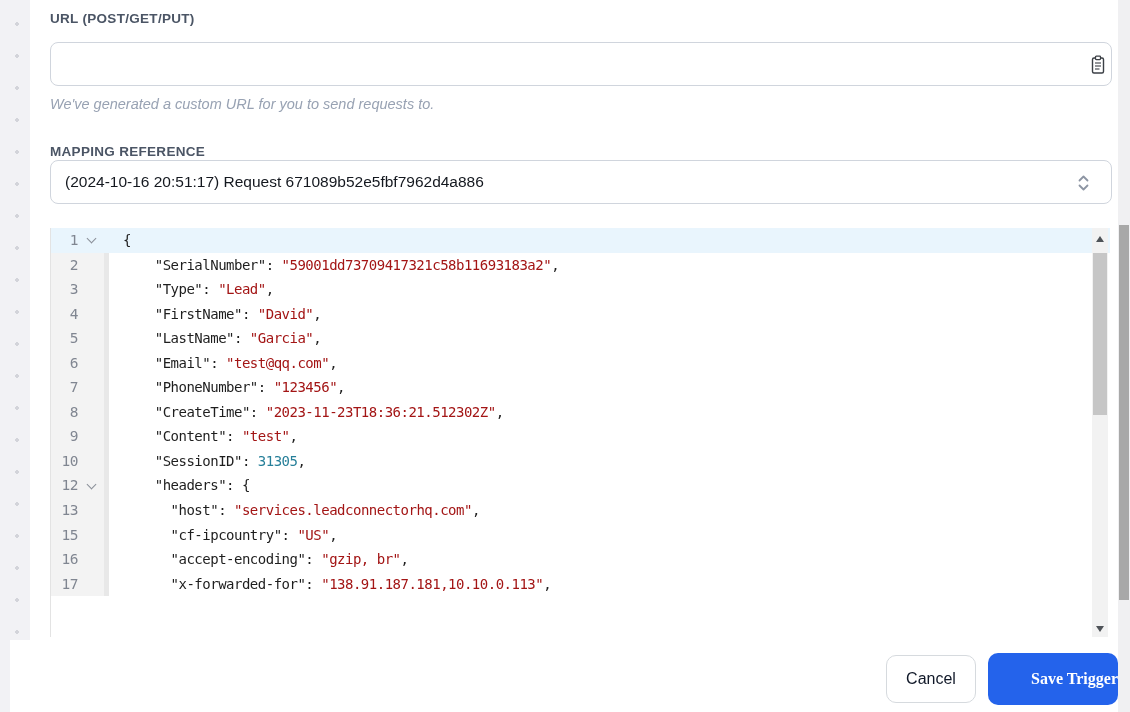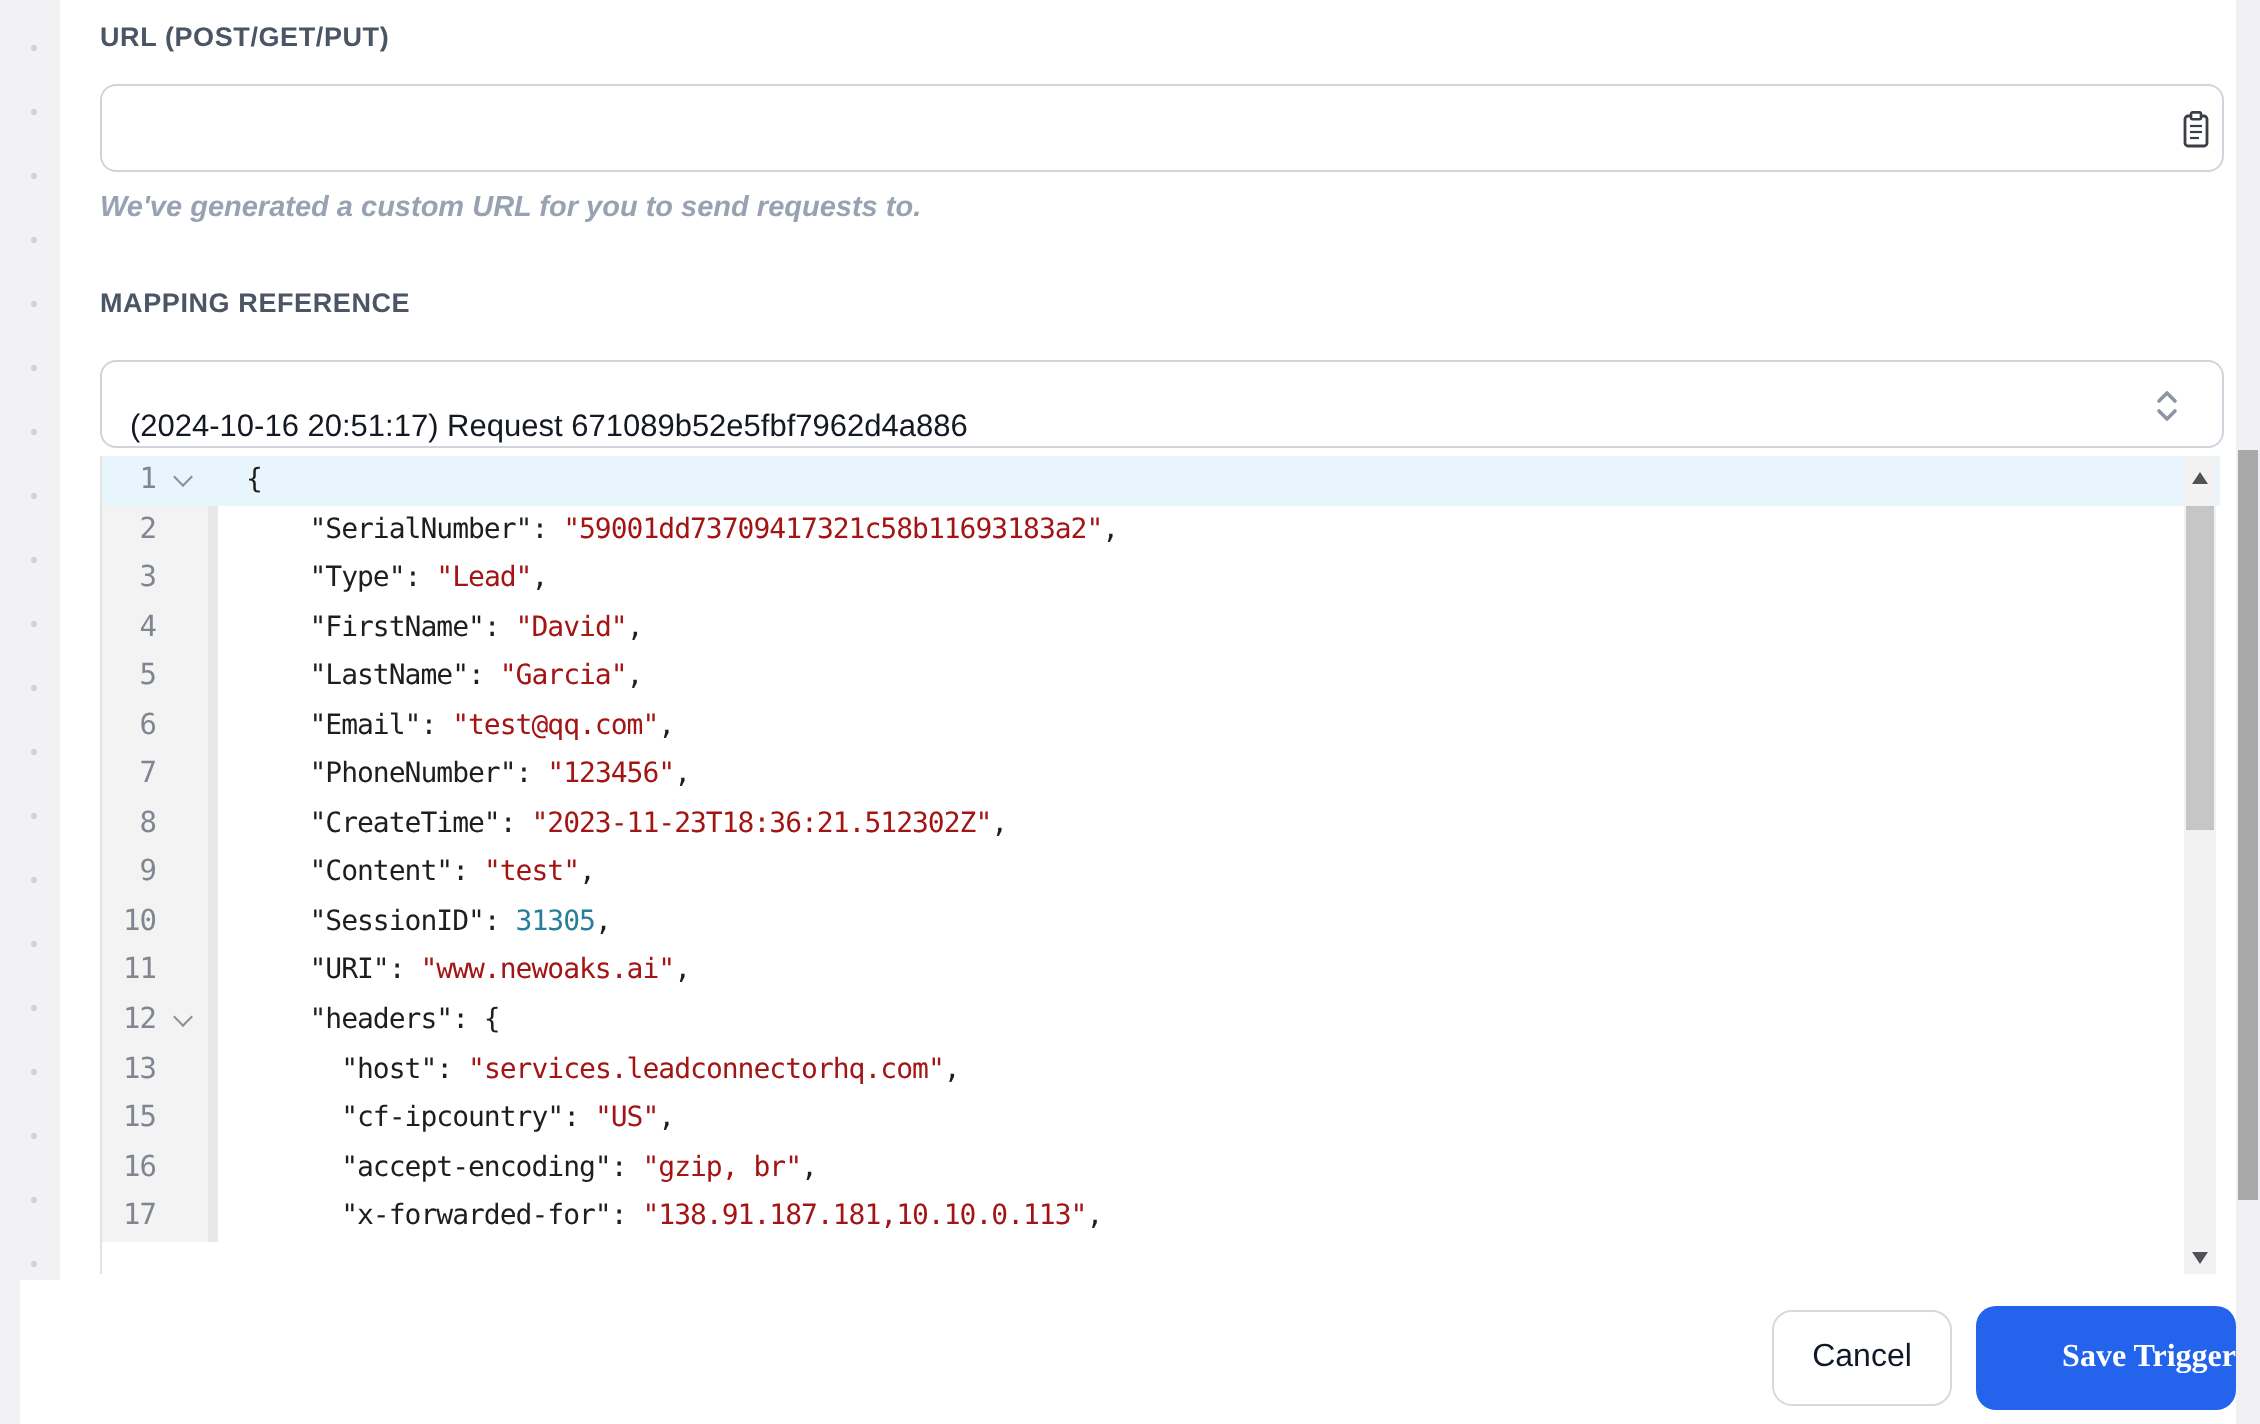--- a/index.html
+++ b/index.html
@@ -18,28 +18,28 @@
 
   .field-label { position:absolute; left:20px; font-size:13.5px; font-weight:bold;
     color:#4b5565; letter-spacing:.3px; }
   #url-label { top:11px; }
   #map-label { top:144px; }
 
   .boxfield { position:absolute; left:20px; width:1062px; height:44px; background:#fff;
     border:1px solid #d0d5dd; border-radius:8px; display:flex; align-items:center;
     padding:0 14px; font-size:15.5px; color:#14181f; }
   #url-input { top:42px; }
-  #map-select { top:180px; cursor:pointer;align-items:flex-end; }
+  #map-select { top:160px; cursor:pointer; }
   .boxfield .val { flex:1 1 auto; white-space:nowrap; overflow:hidden; }
   #clip-btn { position:absolute; right:3px; top:12px; width:20px; height:20px; border:none;
     background:transparent; cursor:pointer; padding:0; }
   #unfold-wrap { position:absolute; right:20px; top:13px; }
 
   #helper-text { position:absolute; left:20px; top:96px; font-size:14.5px;
-    font-style:italic; color:#98a2b3;font-weight:bold; }
+    font-style:italic; color:#98a2b3; }
 
   
   #editor { position:absolute; left:20px; top:228px; width:1060px; height:409px;
     overflow:hidden; background:#fff; border-left:1px solid #e3e3e3;
     font-family:"DejaVu Sans Mono","Liberation Mono",monospace; font-size:14px;
     letter-spacing:-0.5px; cursor:text; }
   .crow { display:flex; height:24.55px; line-height:24.55px; align-items:stretch; }
   .gut { width:53px; background:#f3f3f3; display:flex; flex:0 0 53px; }
   .lnum { width:27px; text-align:right; color:#808691; font-size:14.5px; }
   .foldc { width:26px; display:flex; align-items:center; justify-content:center; }
@@ -192,28 +192,20 @@
         <div class="crow">
           <div class="gut">
             <div class="lnum">10</div>
             <div class="foldc"></div>
           </div>
           <div class="gsep"></div>
           <div class="ctext"><span>    "SessionID": </span><span class="tok-n">31305</span><span>,</span></div>
         </div>
         <div class="crow">
           <div class="gut">
-            <div class="lnum">11</div>
-            <div class="foldc"></div>
-          </div>
-          <div class="gsep"></div>
-          <div class="ctext"><span>    "URI": </span><span class="tok-s">"www.newoaks.ai"</span><span>,</span></div>
-        </div>
-        <div class="crow">
-          <div class="gut">
             <div class="lnum">12</div>
             <div class="foldc">
               <span class="chev"></span>
             </div>
           </div>
           <div class="gsep"></div>
           <div class="ctext"><span>    "headers": {</span></div>
         </div>
         <div class="crow">
           <div class="gut">

